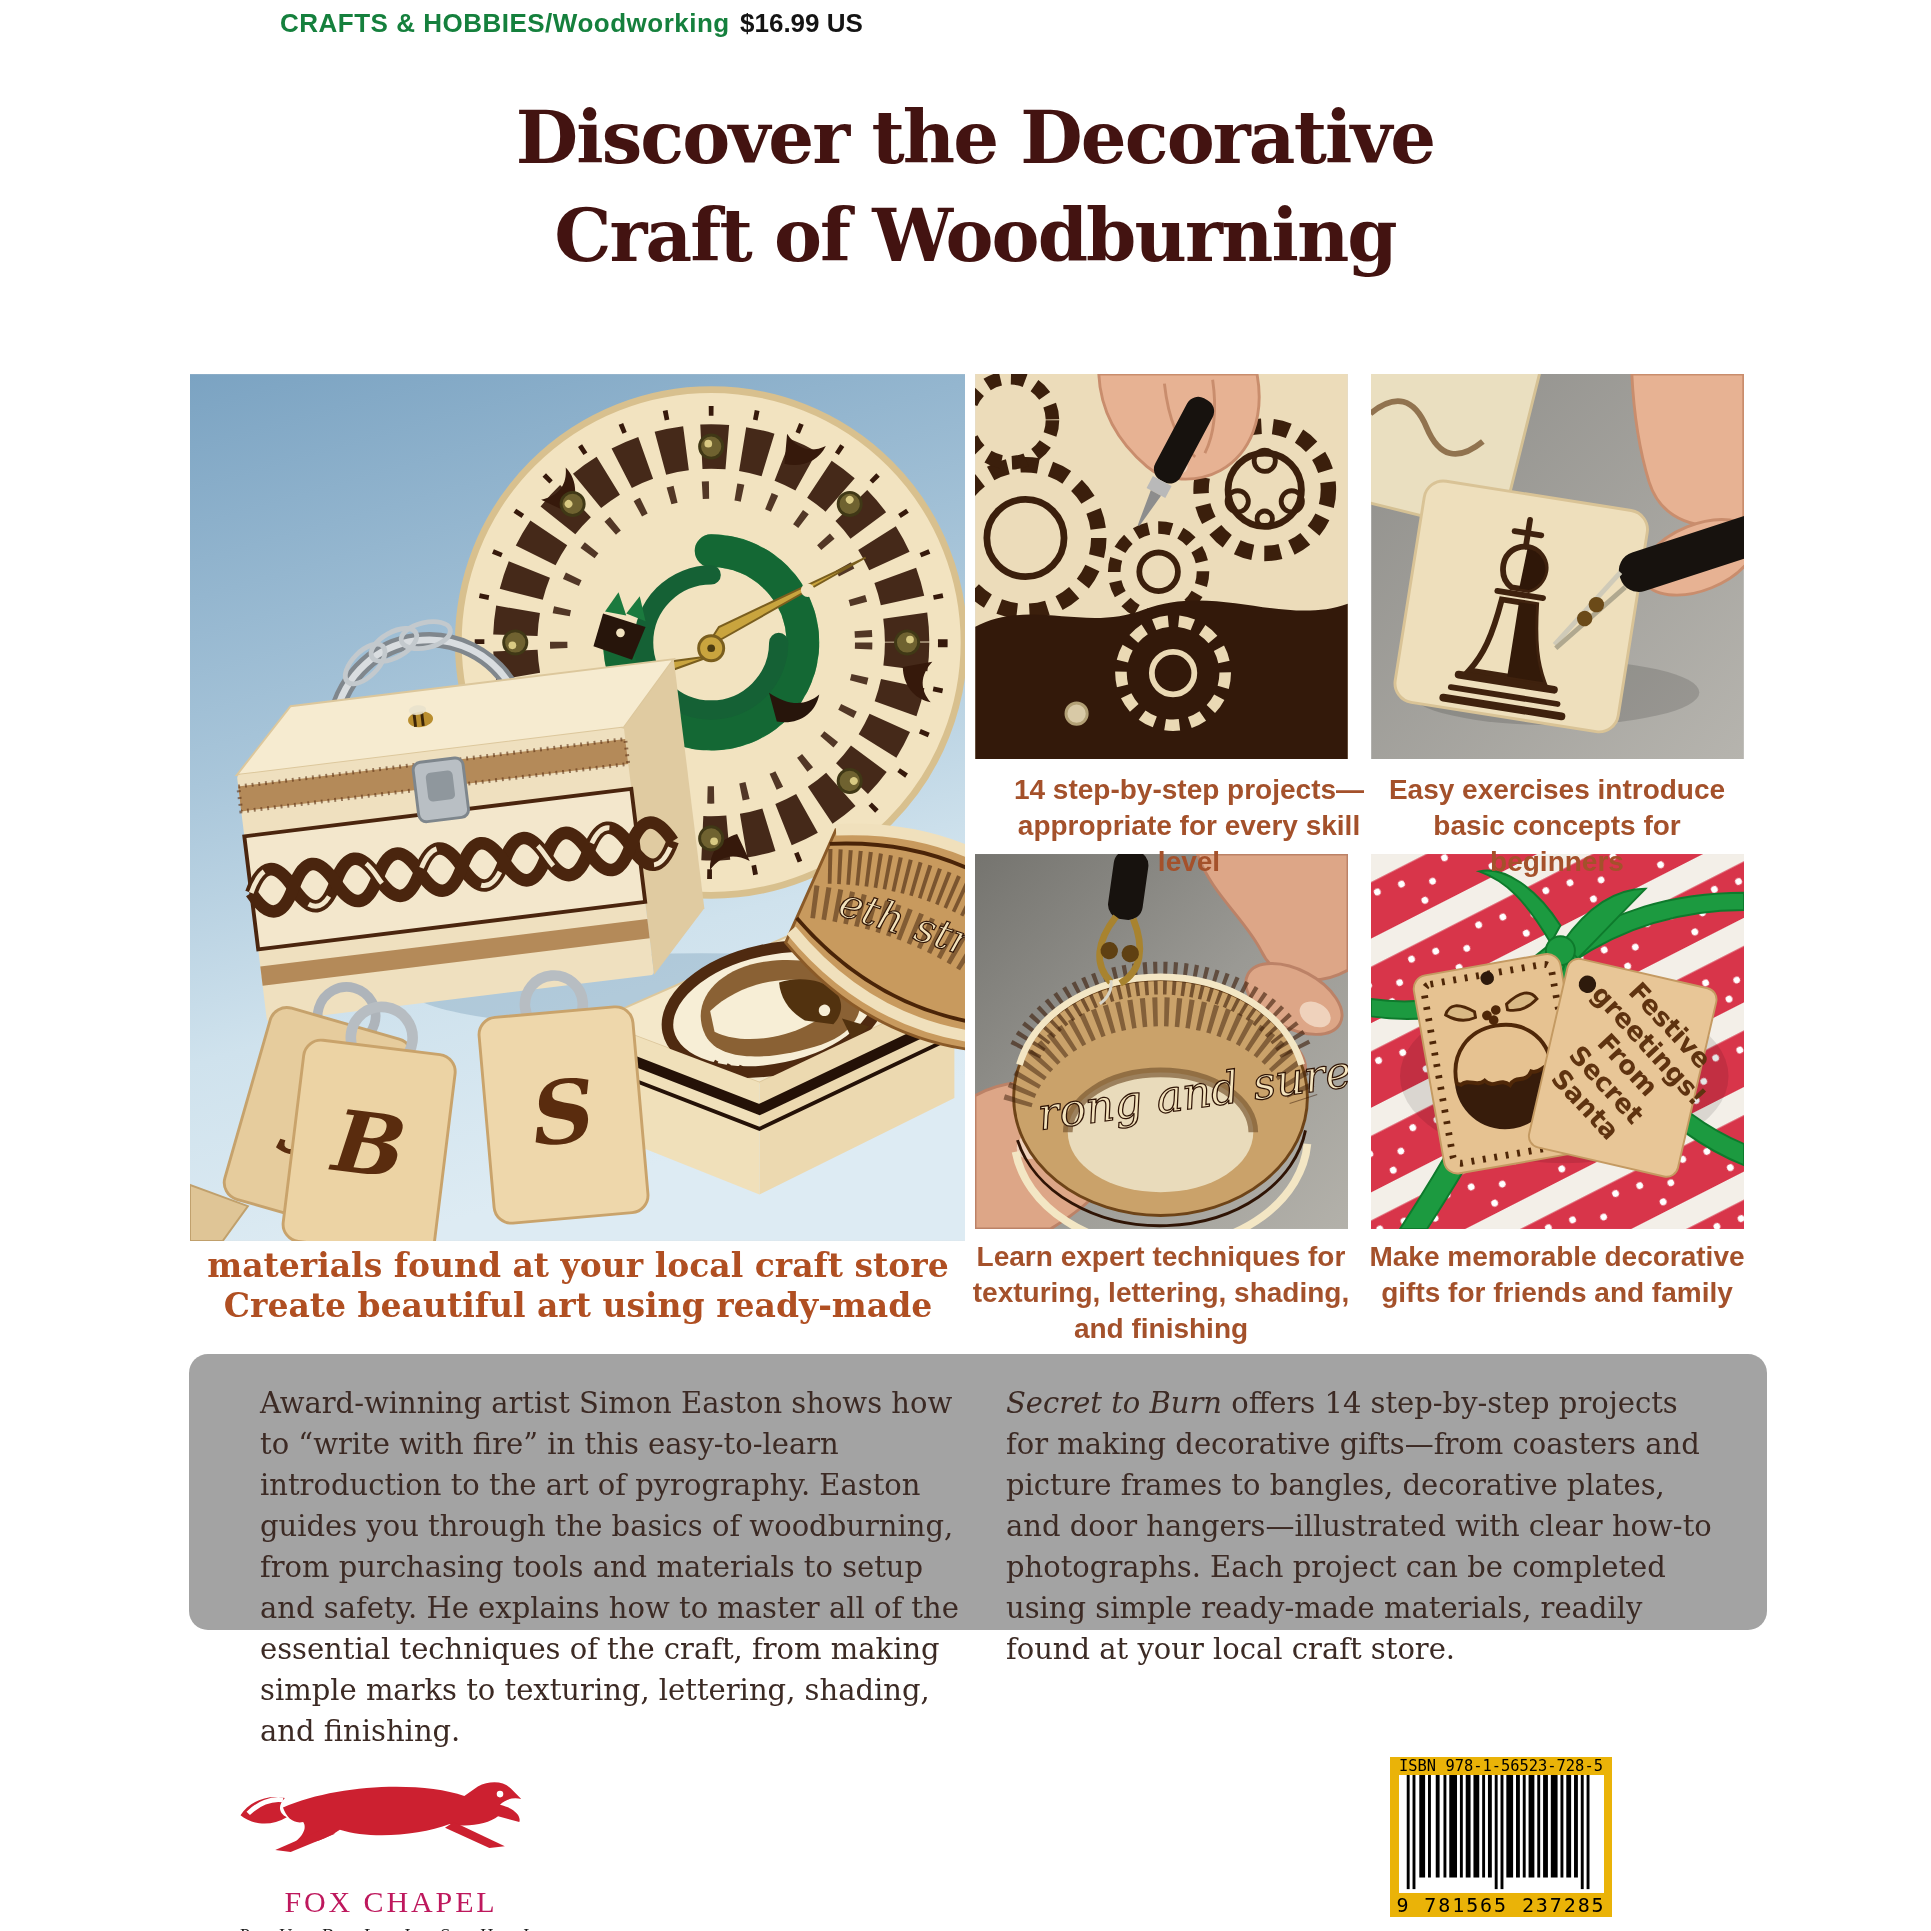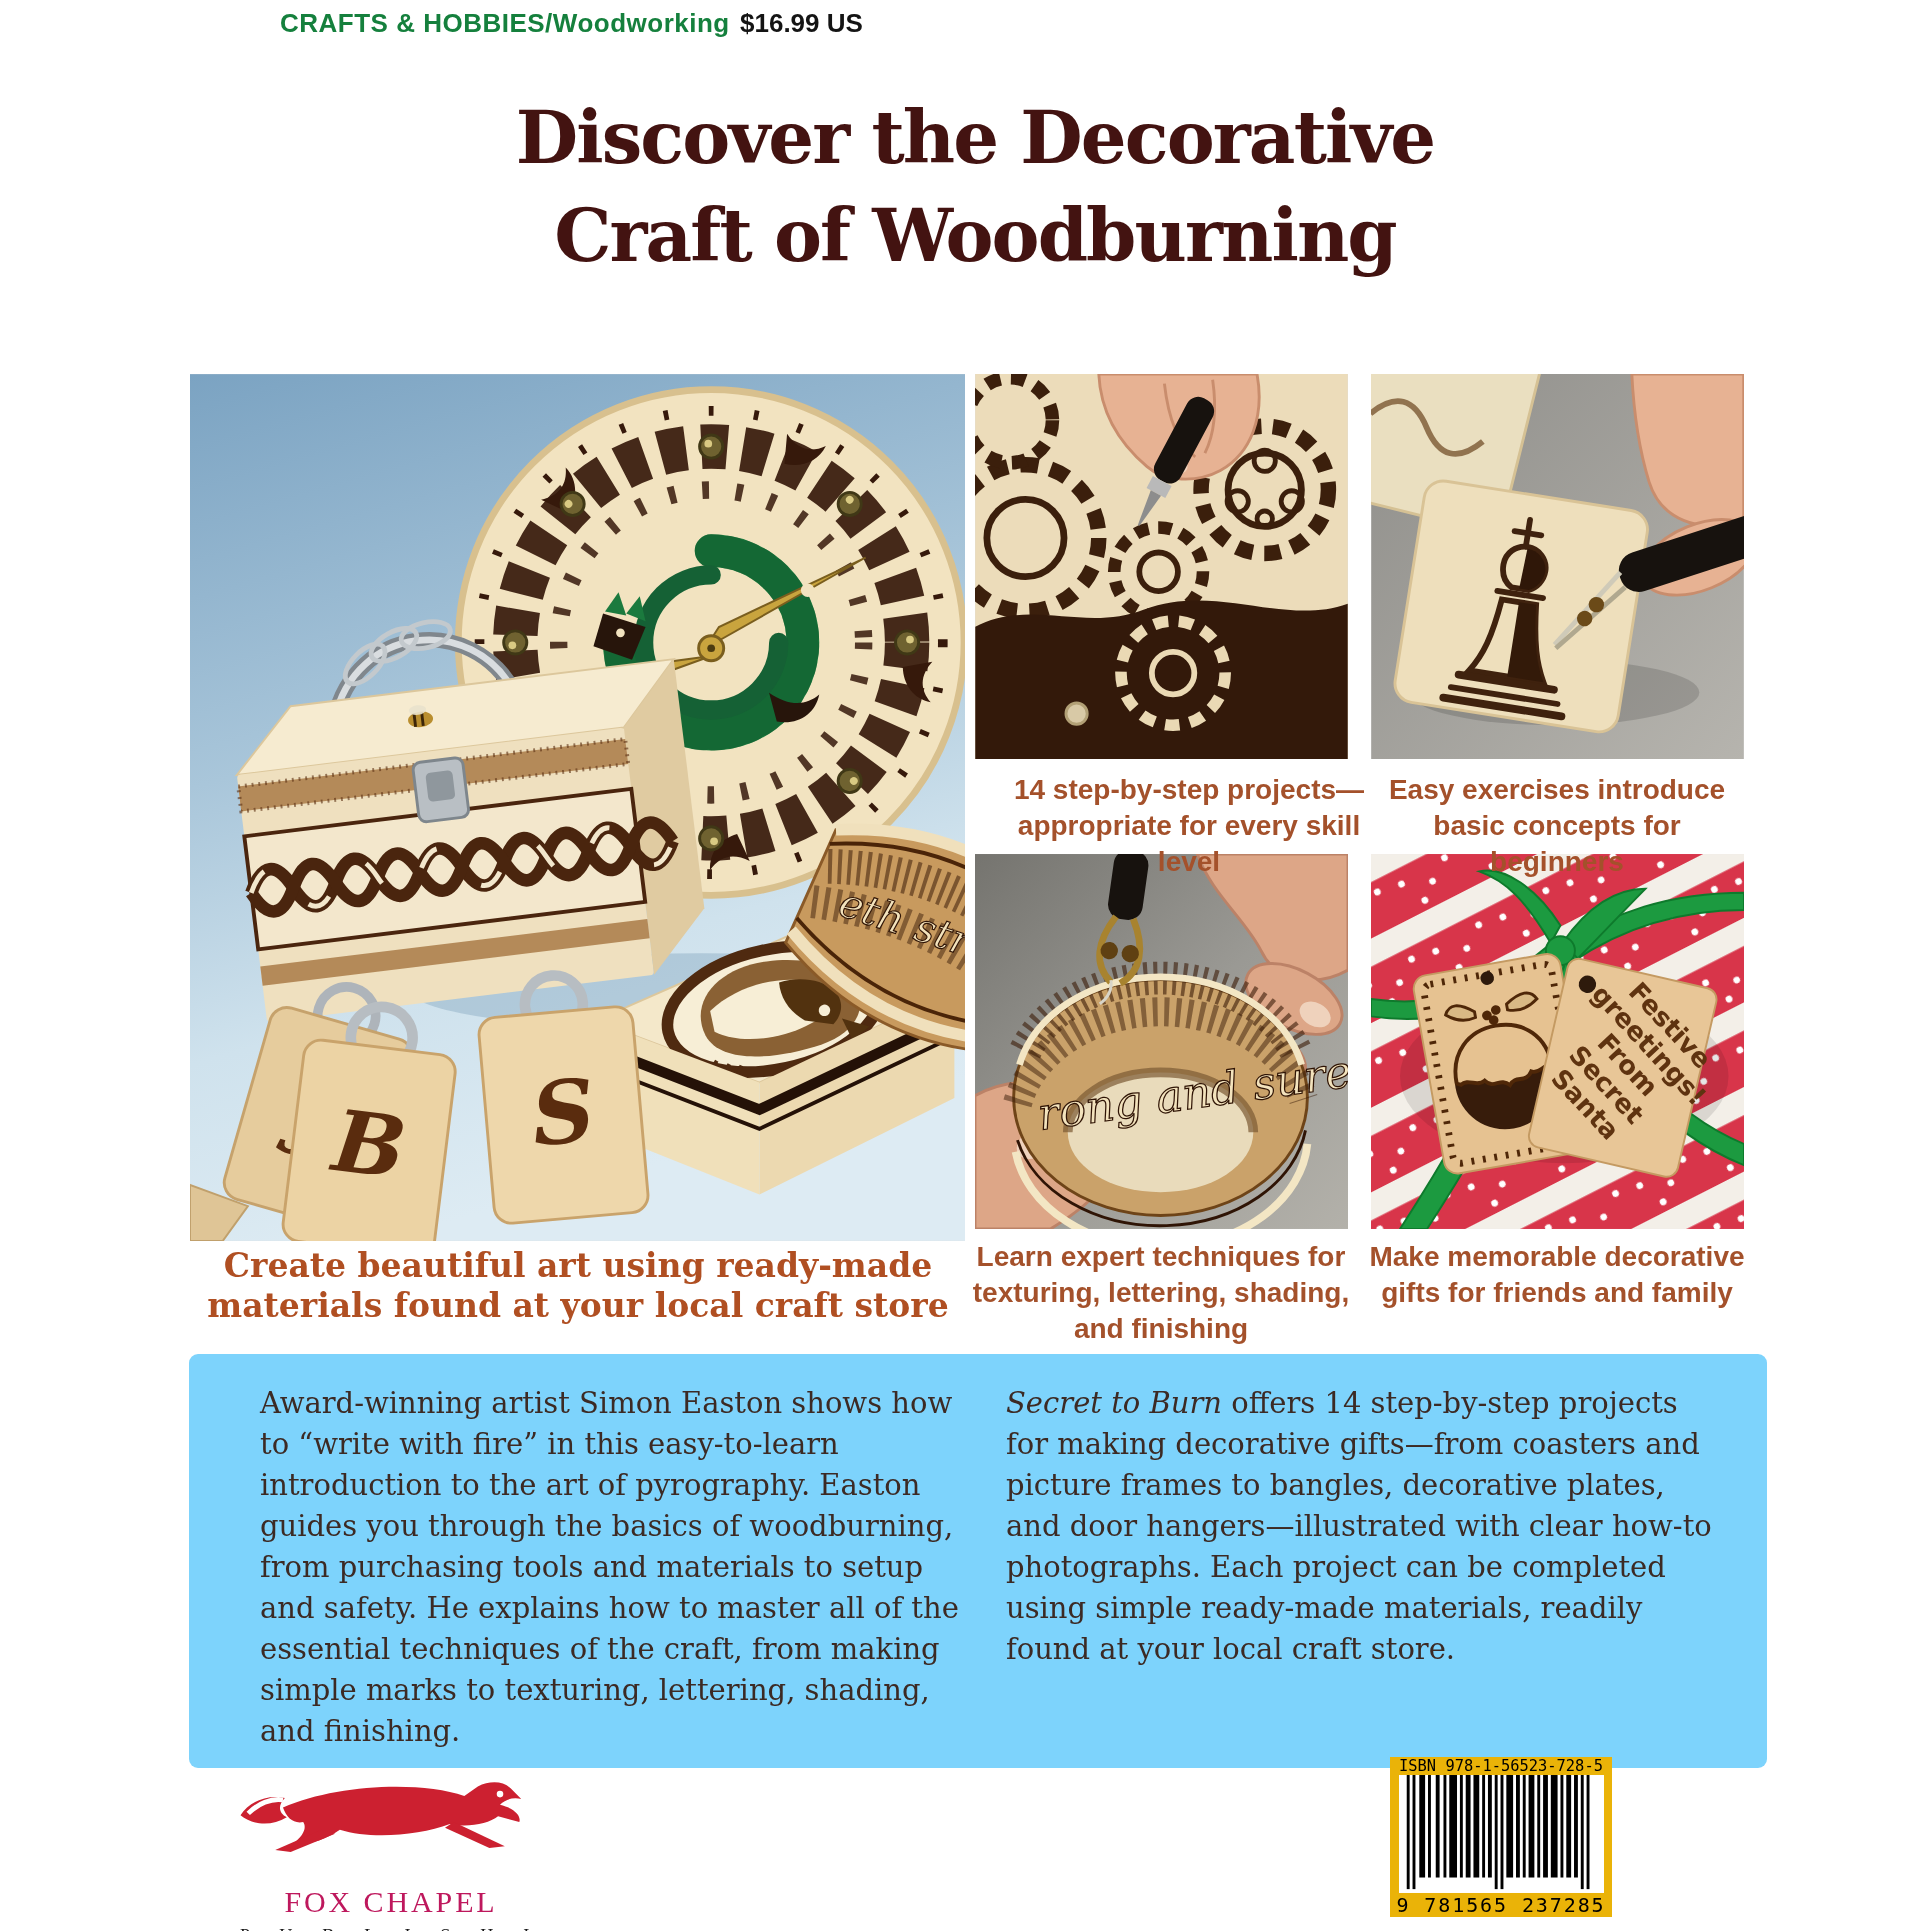--- a/index.html
+++ b/index.html
@@ -29,22 +29,22 @@
        font-size:28px;line-height:36px;font-weight:bold;}
   .cap1{left:996px;top:772px;}
   .cap2{left:1364px;top:772px;}
   .cap3{left:968px;top:1239px;}
   .cap4{left:1364px;top:1239px;}
   .main-cap{position:absolute;left:191px;top:1246px;width:774px;text-align:center;
             font-family:"DejaVu Serif",serif;font-weight:bold;color:#b04f22;
             font-size:33px;line-height:40px;}
 
   
-  .panel{position:absolute;left:189px;top:1354px;width:1578px;height:414px;
-         background:#7dd3fc;border-radius:9px;}
+  .panel{position:absolute;left:189px;top:1354px;width:1578px;height:276px;
+         background:#a3a3a3;border-radius:19px;}
   .panel p{position:absolute;margin:0;font-family:"DejaVu Serif",serif;
            font-size:29px;line-height:41px;color:#3c2a24;}
   .par1{left:71px;top:29px;width:713px;}
   .par2{left:817px;top:29px;width:713px;}
   .panel em{font-style:italic;}
 
   
   .logo{position:absolute;left:222px;top:1769px;width:338px;height:159px;text-align:center;}
   .logo .nm1{font-family:"Liberation Serif",serif;font-size:30px;letter-spacing:2.9px;color:#be185d;line-height:44px;margin-top:24px;}
   .logo .nm2{font-family:"Liberation Serif",serif;font-size:18.3px;letter-spacing:12.6px;color:#151515;line-height:25px;}
@@ -398,22 +398,22 @@
       </g>
     </svg>
   </div>
 
   <div class="cap cap1">14 step-by-step projects—appropriate for every skill level</div>
   <div class="cap cap3">Learn expert techniques for texturing, lettering, shading, and finishing</div>
   <div class="cap cap2">Easy exercises introduce basic concepts for beginners</div>
   <div class="cap cap4">Make memorable decorative gifts for friends and family</div>
 
   <div class="main-cap">
+    <div>materials found at your local craft store</div>
     <div>Create beautiful art using ready-made</div>
-    <div>materials found at your local craft store</div>
   </div>
 
   <div class="panel">
     <p class="par1">Award-winning artist Simon Easton shows how to “write with fire” in this easy-to-learn introduction to the art of pyrography. Easton guides you through the basics of woodburning, from purchasing tools and materials to setup and safety. He explains how to master all of the essential techniques of the craft, from making simple marks to texturing, lettering, shading, and finishing.</p>
     <p class="par2"><em>Secret to Burn</em><span> offers 14 step-by-step projects for making decorative gifts—from coasters and picture frames to bangles, decorative plates, and door hangers—illustrated with clear how-to photographs. Each project can be completed using simple ready-made materials, readily found at your local craft store.</span></p>
   </div>
 
   <div class="logo">
     <svg width="328" height="83" viewBox="0 0 340 86">
       <g fill="#cc2030">

